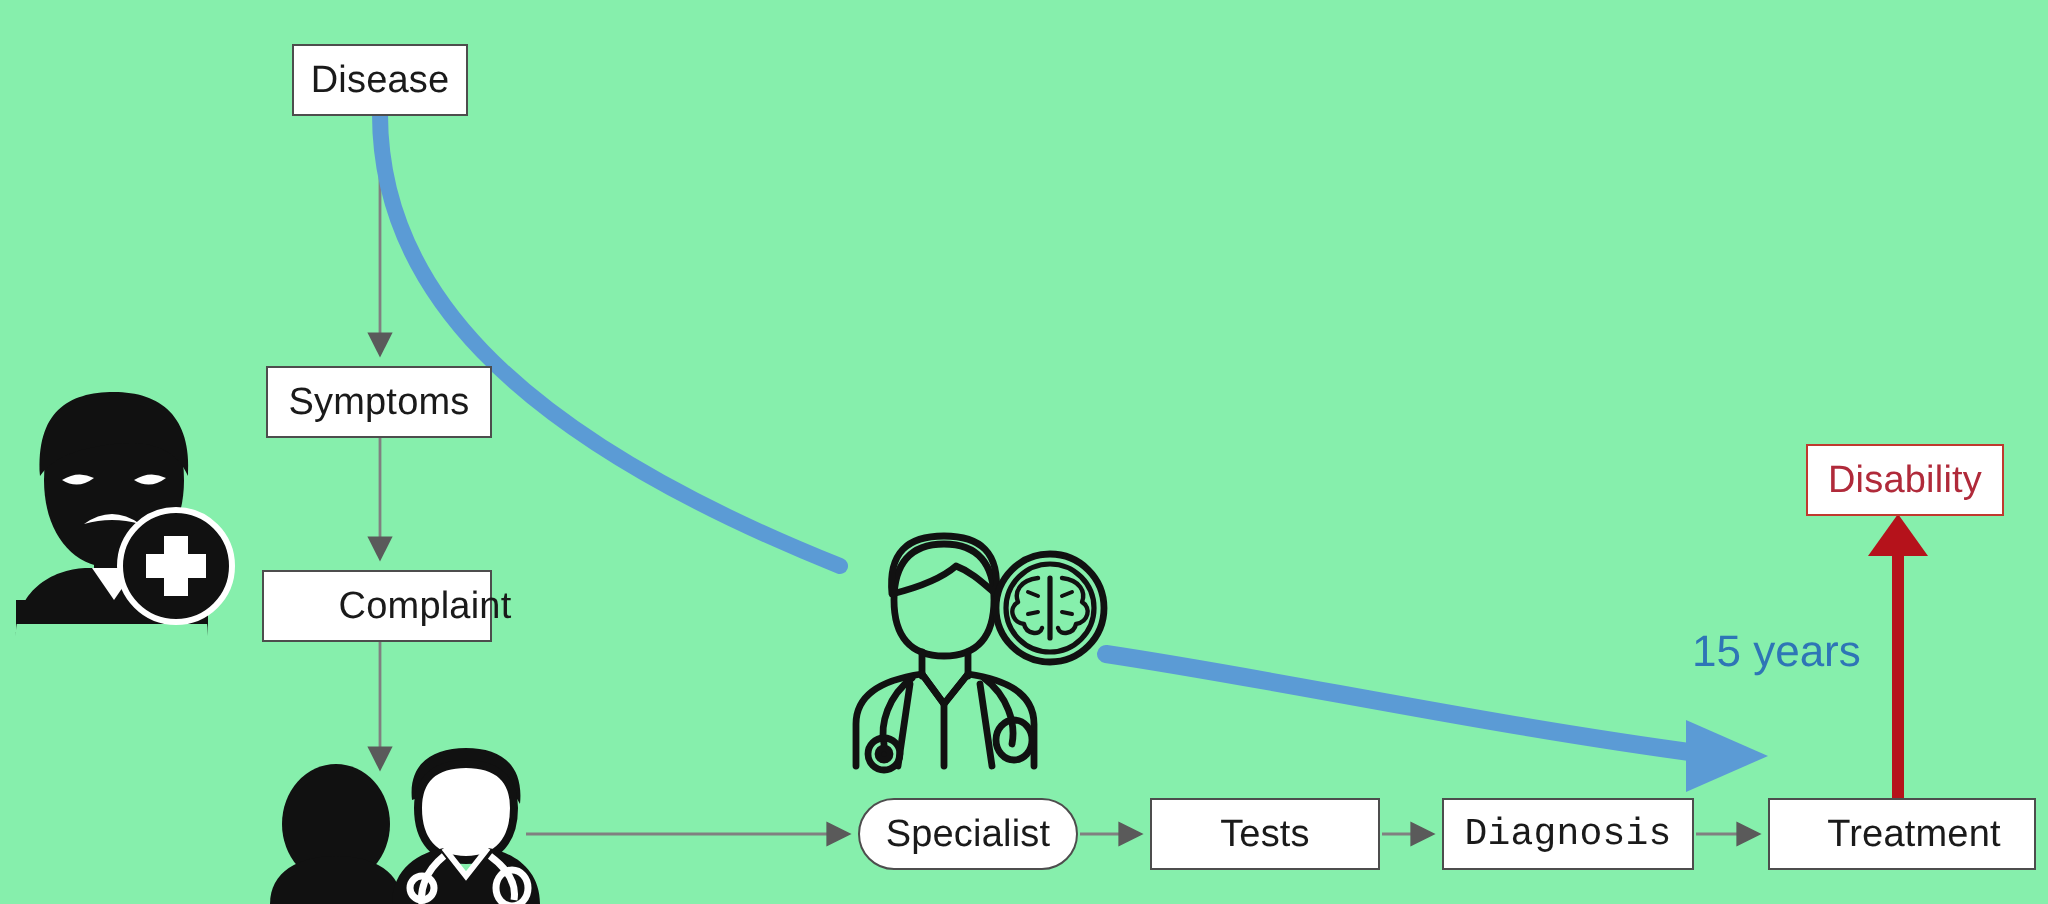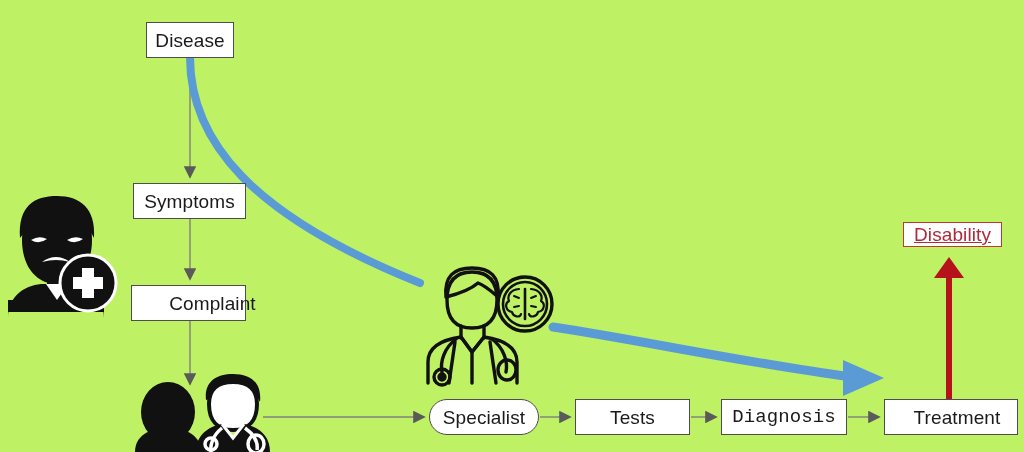--- a/index.html
+++ b/index.html
@@ -7,21 +7,21 @@
     padding: 0;
     background: #ffffff;
   }
   body {
     font-family: "Liberation Sans", sans-serif;
   }
   #canvas {
     position: relative;
     width: 1024px;
     height: 452px;
-    background: #bef264;
+    background: #86efac;
     overflow: hidden;
   }
   svg.layer {
     position: absolute;
     left: 0;
     top: 0;
     width: 1024px;
     height: 452px;
   }
   #svg-arrows { z-index: 1; }
@@ -234,18 +234,19 @@
   </div>
 
   <div class="node-box" id="node-diagnosis" style="left: 721px; top: 399px; width: 126px; height: 36px; font-family: Liberation Mono, monospace;">
     <span>Diagnosis</span>
   </div>
 
   <div class="node-box" id="node-treatment" style="left: 884px; top: 399px; width: 134px; height: 36px; padding-left: 12px;">
     <span>Treatment</span>
   </div>
 
-  <div class="node-box danger" id="node-disability" style="left: 903px; top: 222px; width: 99px; height: 25px; text-decoration: underline;">
+  <div class="node-box danger" id="node-disability" style="left: 903px; top: 222px; width: 99px; height: 36px;">
     <span>Disability</span>
   </div>
 
+  <div class="float-label" id="anno-duration" style="left: 846px; top: 315px; color: rgb(46, 117, 182);">15 years</div>
 
 </div>
 
 </body></html>

